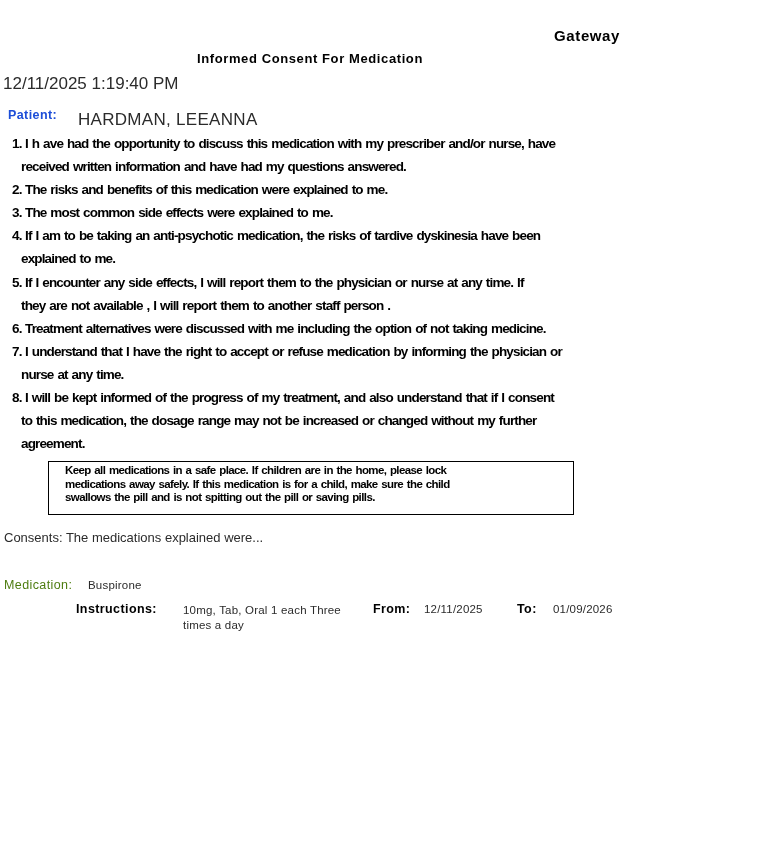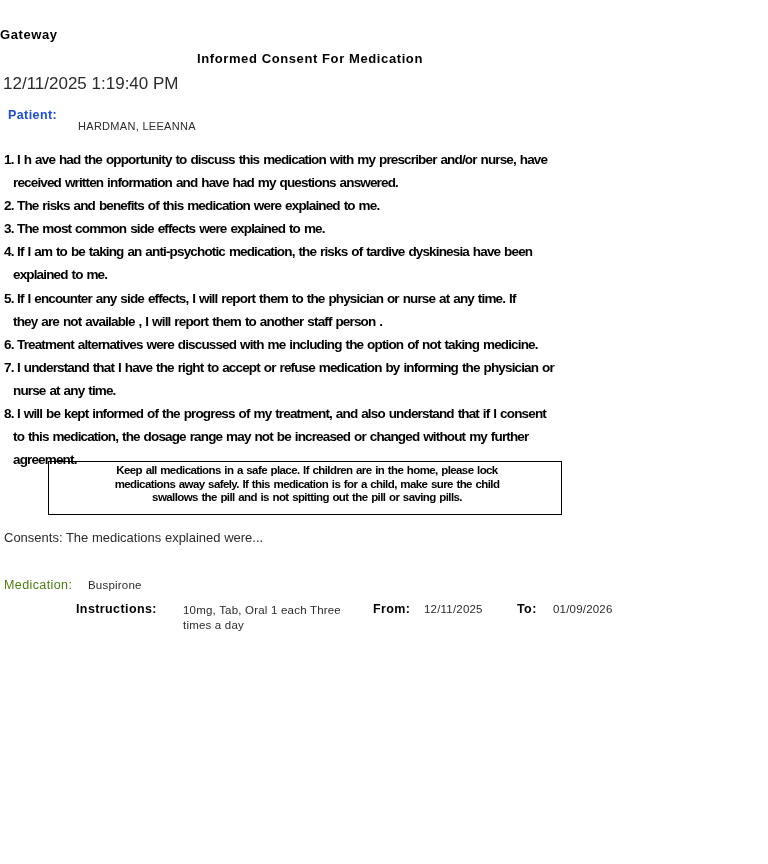--- a/index.html
+++ b/index.html
@@ -13,22 +13,22 @@
     position: relative;
     font-family: "Liberation Sans", sans-serif;
     color: #1c1c1c;
     overflow: hidden;
   }
   .doc-title {
     position: absolute;
     top: 27px;
     left: 0;
     width: 620px;
-    text-align: left;
-    font-size: 13px;
+    text-align: right;
+    font-size: 15px;
     font-weight: bold;
     letter-spacing: 0.6px;
     color: #000;
   }
   .doc-subtitle {
     position: absolute;
     top: 51px;
     left: 0;
     width: 620px;
     text-align: center;
@@ -49,31 +49,30 @@
     left: 8px;
     top: 108px;
     font-size: 12.5px;
     font-weight: bold;
     letter-spacing: 0.4px;
     color: #1d4ed8;
   }
   .patient-name {
     position: absolute;
     left: 78px;
-    top: 120px;
-    font-size: 11px;
+    top: 110px;
+    font-size: 17px;
     letter-spacing: 0.3px;
     color: #2b2b2b;
   }
   .consent-list {
     position: absolute;
-    left: 4px;
+    left: 12px;
     top: 136px;
     width: 740px;
-    margin-top: 16px;
   }
   .cline {
     height: 23.1px;
     font-size: 13.5px;
     font-weight: bold;
     letter-spacing: -0.85px;
     word-spacing: 1px;
     white-space: nowrap;
     color: #000;
   }
@@ -84,22 +83,21 @@
     display: inline-block;
     min-width: 13px;
   }
   .safety-box {
     position: absolute;
     left: 48px;
     top: 461px;
     width: 508px;
     height: 50px;
     border: 1px solid #000;
-    padding: 2px 0 0 4px;
-    text-align: center;
+    padding: 2px 0 0 16px;
   }
   .box-line {
     font-size: 11.5px;
     font-weight: bold;
     letter-spacing: -0.6px;
     word-spacing: 1px;
     line-height: 13.5px;
     white-space: nowrap;
     color: #000;
   }

